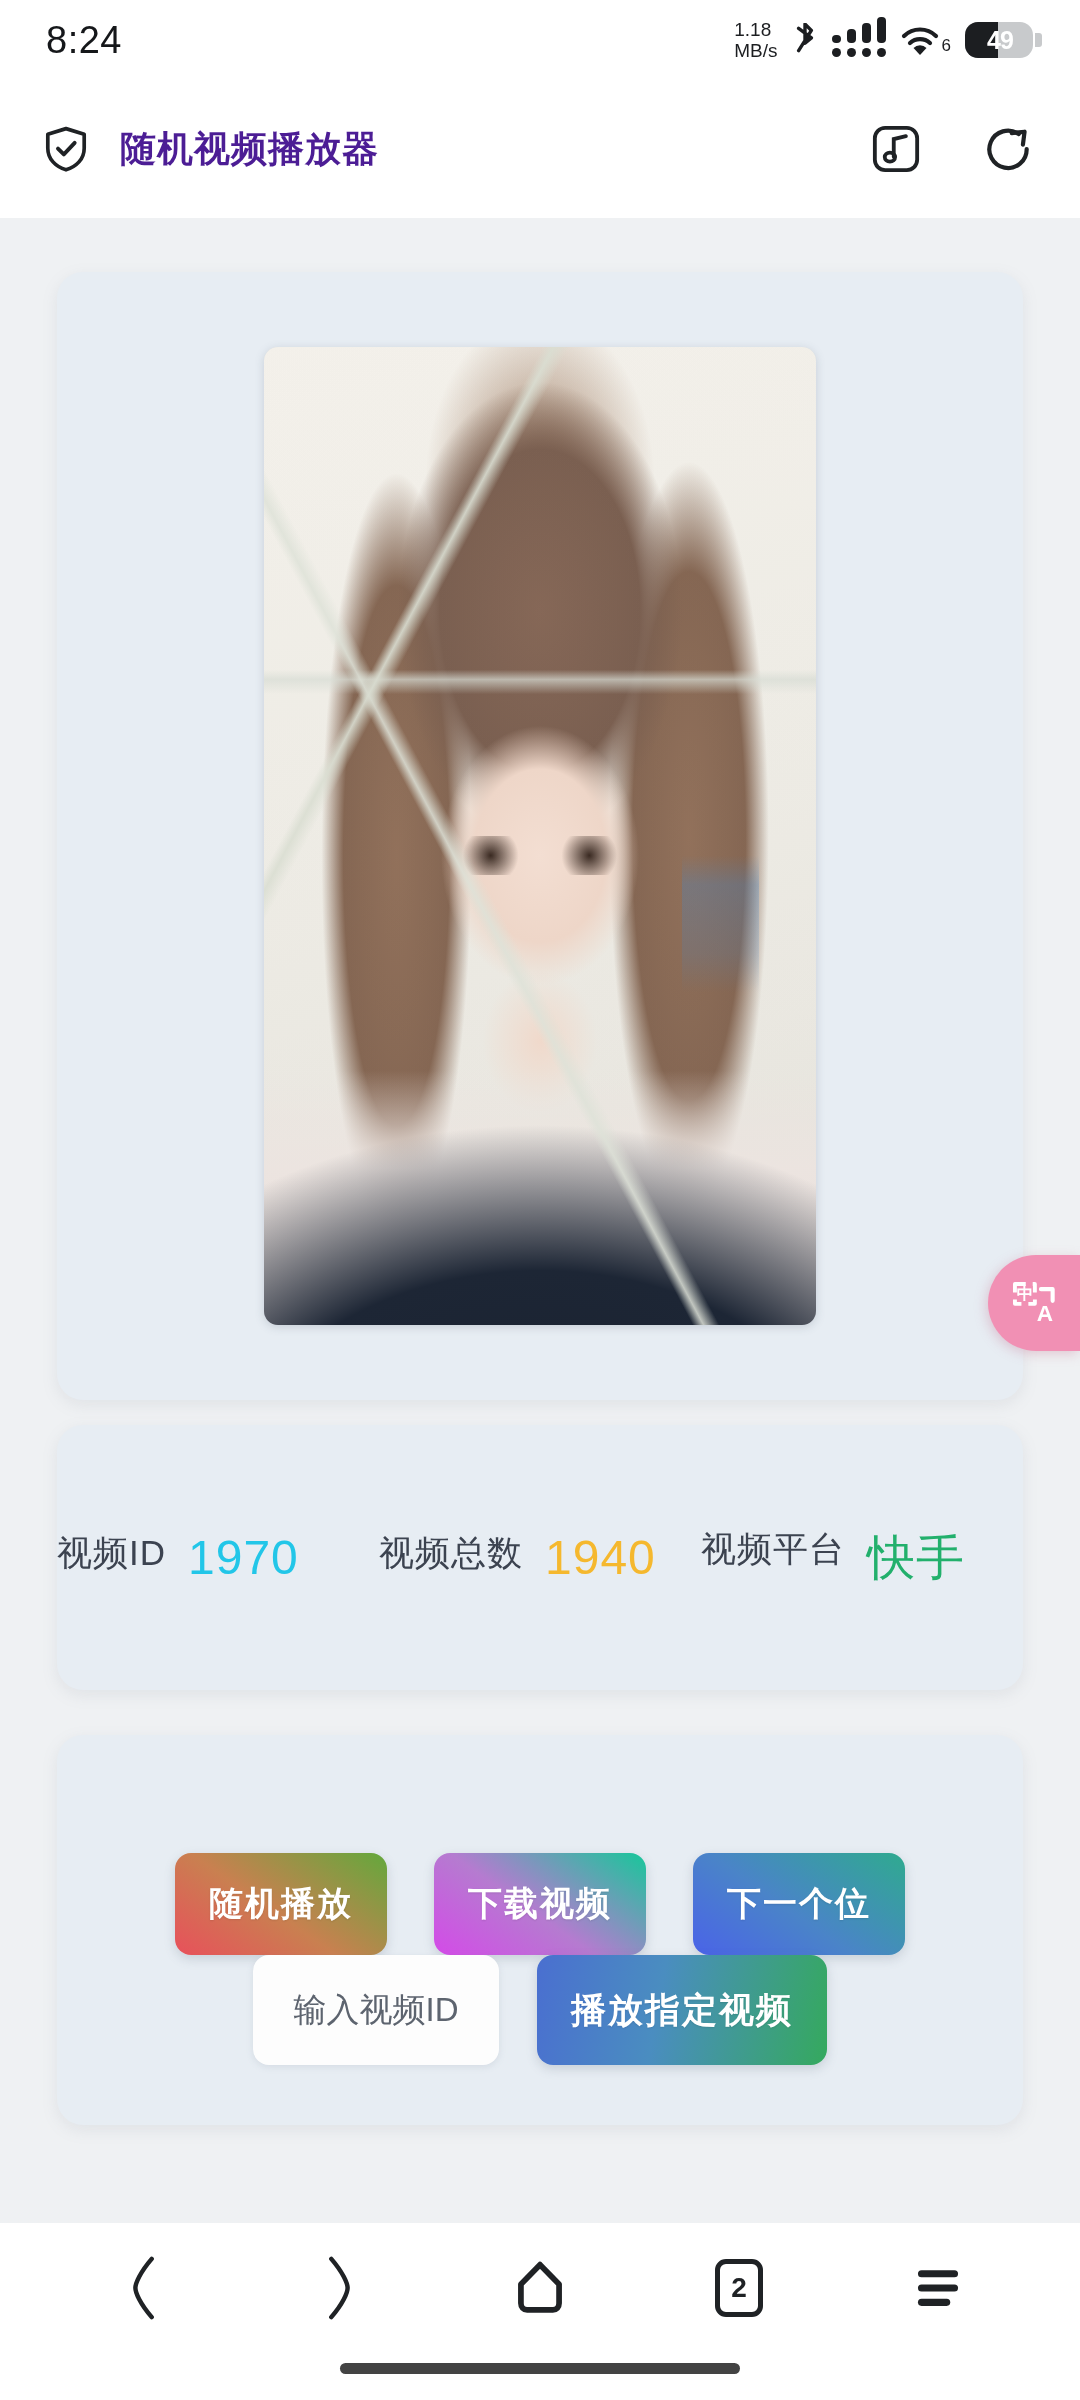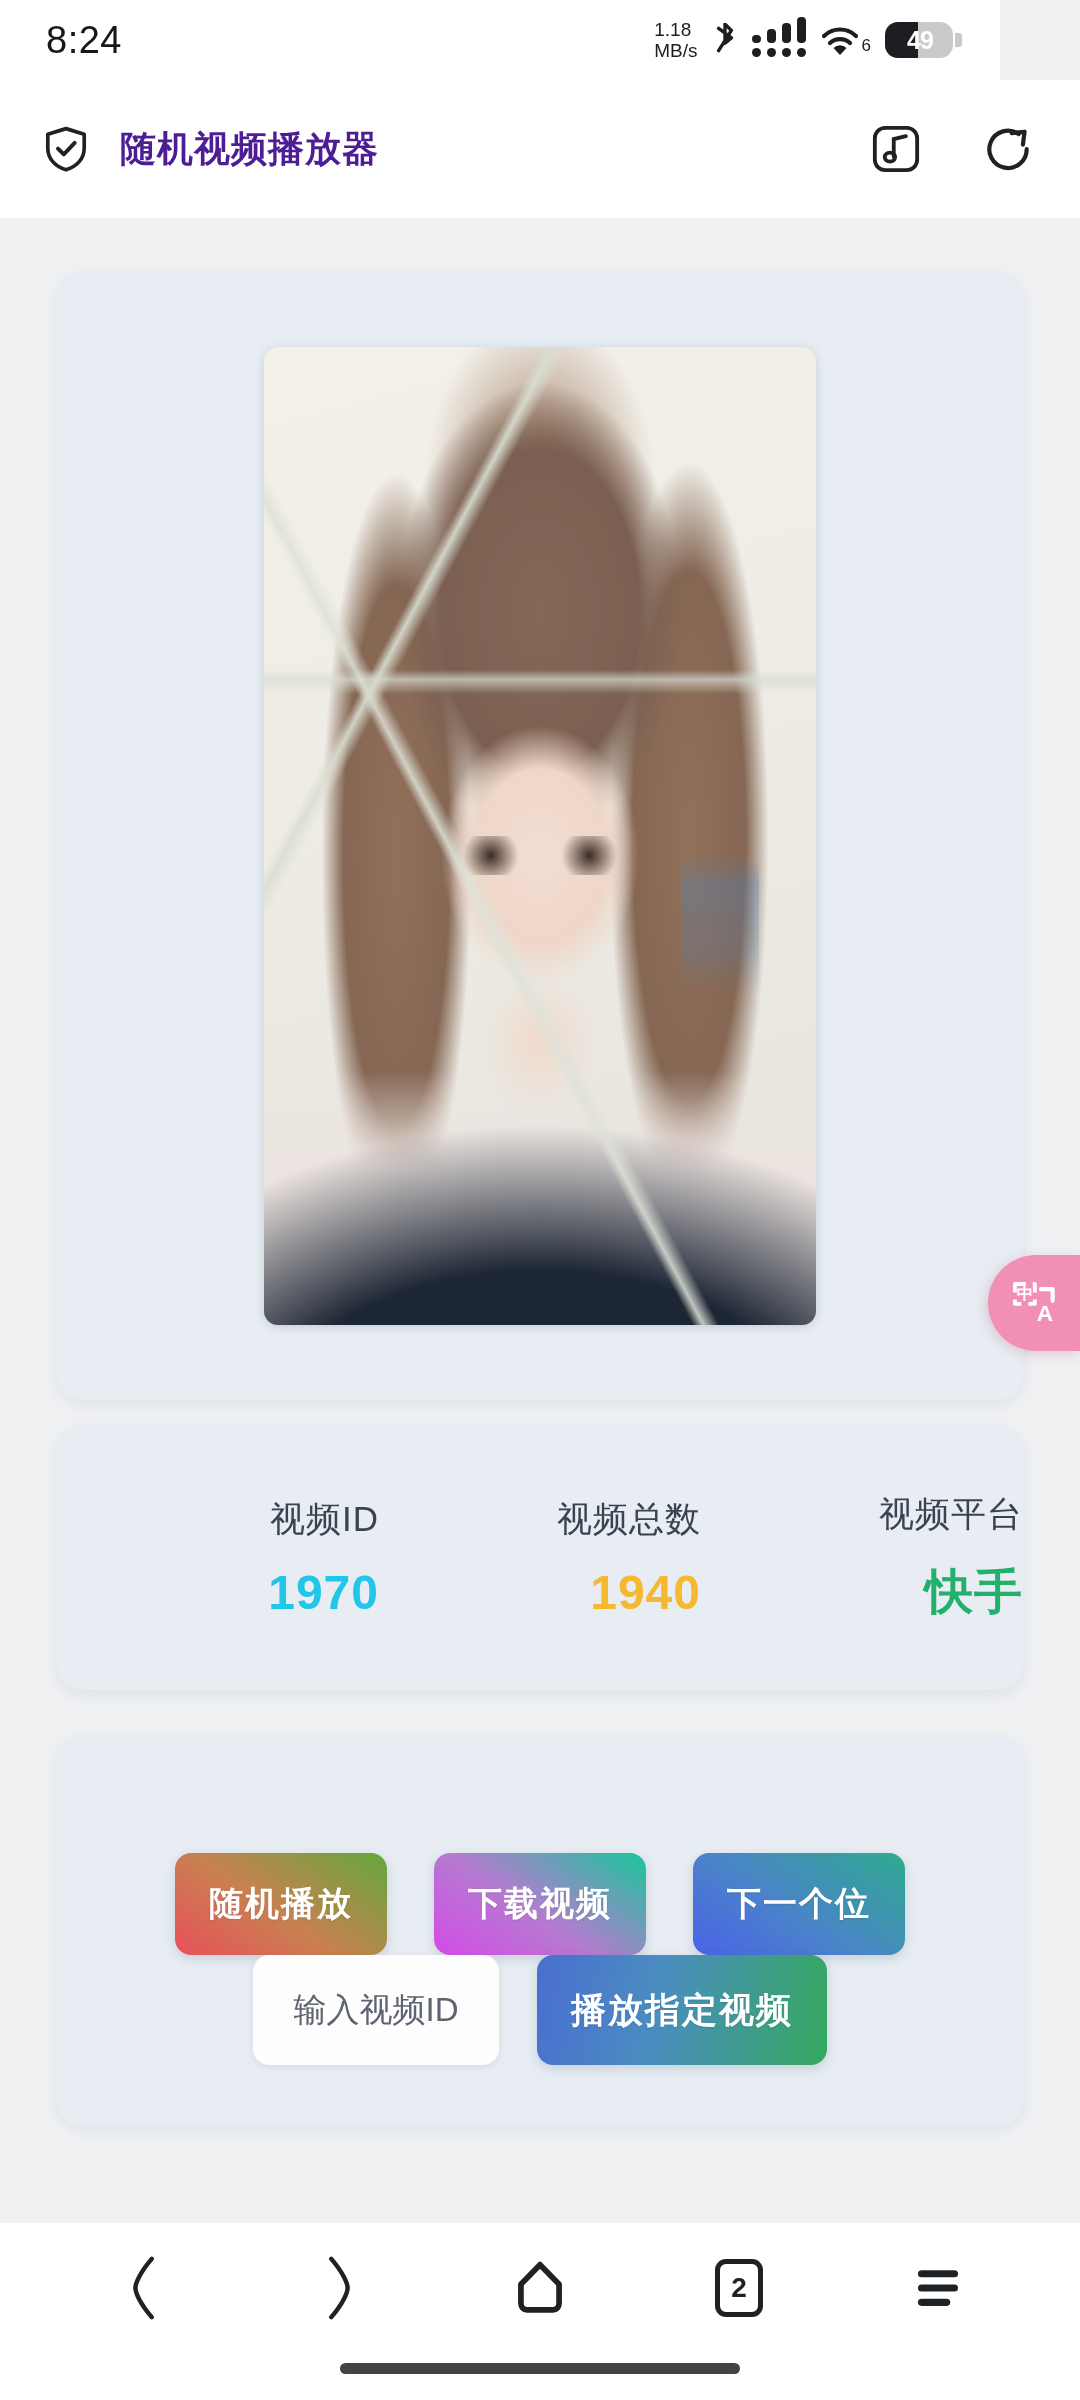--- a/index.html
+++ b/index.html
@@ -11,21 +11,21 @@
     overflow:hidden;
   }
   #screen{
     position:relative;
     width:1080px; height:2400px;
     background:#eff1f3;
   }
 
   
   #status-bar{
-    position:absolute; left:0; top:0; width:1000px; height:80px;
+    position:absolute; left:0; top:0; width:1080px; height:80px;
     background:#ffffff;
     display:flex; align-items:center; justify-content:space-between;
     padding:0 38px 0 46px;
   }
   #status-clock{
     font-size:38px; font-weight:400; color:#15171a;
     letter-spacing:.5px;
   }
   #status-right{ display:flex; align-items:center; gap:14px; }
   .net-speed{
@@ -145,24 +145,24 @@
     box-shadow:-2px 3px 12px rgba(200,120,150,.35);
     cursor:pointer;
   }
 
   
   #stats-card{
     position:absolute; left:57px; top:1207px; width:966px; height:265px;
     display:flex; align-items:center;
   }
   .stat{
-    flex:1; display:flex; flex-direction:column; align-items:flex-end; gap:22px;
+    flex:1; display:flex; flex-direction:row; align-items:flex-start; gap:22px;
   }
   .stat-label{ font-size:35px; color:#3c4350; font-weight:500; letter-spacing:1px; }
-  .stat-value{ font-size:48px; font-weight:700; letter-spacing:1px; }
+  .stat-value{ font-size:48px; font-weight:400; letter-spacing:1px; }
 
   
   #controls-card{
     position:absolute; left:57px; top:1517px; width:966px; height:390px;
     padding:60px 0 0 0;
   }
   #row-specific{
     display:flex; align-items:center; justify-content:center; gap:38px;
   }
   #video-id-input{

